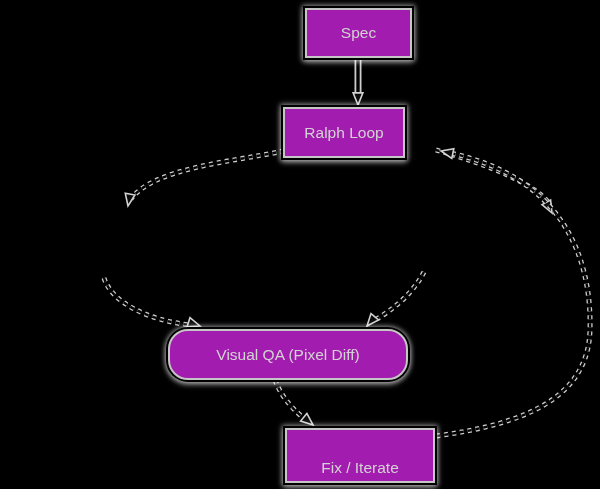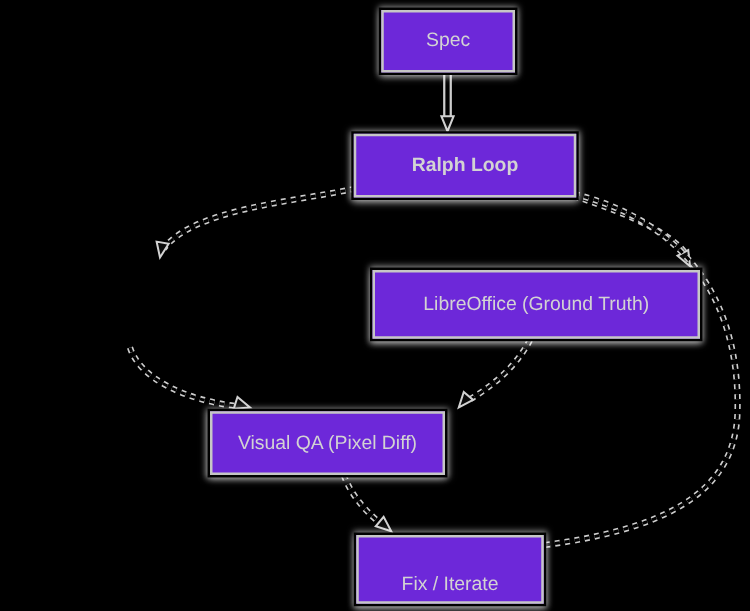--- a/index.html
+++ b/index.html
@@ -29,37 +29,37 @@
   .edge-outer.solid { stroke-width: 7; }
   .edge-inner.solid { stroke-width: 3.4; }
   .arrowhead { fill: #0b0b0b; stroke: #d2d2d2; stroke-width: 1.6; }
   .node {
     position: absolute;
     box-sizing: border-box;
     display: flex;
     align-items: center;
     justify-content: center;
     text-align: center;
-    background: #6d28d9;
+    background: #a21caf;
     border: 2px solid #c6c6c6;
     color: #d3d3d3;
     font-size: 15.5px;
     line-height: 1.5;
     padding: 2px 10px;
     box-shadow:
       0 0 0 2px #000000,
       0 0 5px 3px rgba(255,255,255,0.55),
       0 3px 6px 1px rgba(255,255,255,0.45);
   }
   
   .node-spec  { left: 305px; top: 8px;   width: 107px; height: 50px; }
-  .node-ralph { left: 283px; top: 107px; width: 178px; height: 51px; font-weight: bold; }
+  .node-ralph { left: 283px; top: 107px; width: 122px; height: 51px; }
   .node-impl  { left: 8px;   top: 209px; width: 240px; height: 68px; }
   .node-libre { left: 298px; top: 216px; width: 262px; height: 55px; }
-  .node-qa    { left: 168px; top: 329px; width: 188px; height: 51px; }
+  .node-qa    { left: 168px; top: 329px; width: 240px; height: 51px; border-radius: 20px; }
   .node-fix   { left: 285px; top: 428px; width: 150px; height: 55px; align-items: flex-end; }
 </style>
 </head>
 <body>
 
 <div class="canvas">
 
   <svg class="edges-layer" viewBox="0 0 600 489">
       <path d="M358,59 L358,96" class="edge-outer solid"></path>
       <path d="M358,59 L358,96" class="edge-inner solid"></path>
@@ -83,23 +83,20 @@
       <path d="M436,436 C525,424 588,398 590,330 C592,252 558,176 450,153" class="edge-inner dashed"></path>
       <polygon points="441,151 453.8,148.7 451.8,158.3" class="arrowhead"></polygon>
     </svg>
 
   <div class="node node-spec">
     <span>Spec</span>
   </div>
   <div class="node node-ralph">
     <span>Ralph Loop</span>
   </div>
-  <div class="node node-libre">
-    <span>LibreOffice (Ground Truth)</span>
-  </div>
   <div class="node node-qa">
     <span>Visual QA (Pixel Diff)</span>
   </div>
   <div class="node node-fix">
     <span>Fix / Iterate</span>
   </div>
 
 </div>
 
 </body></html>

